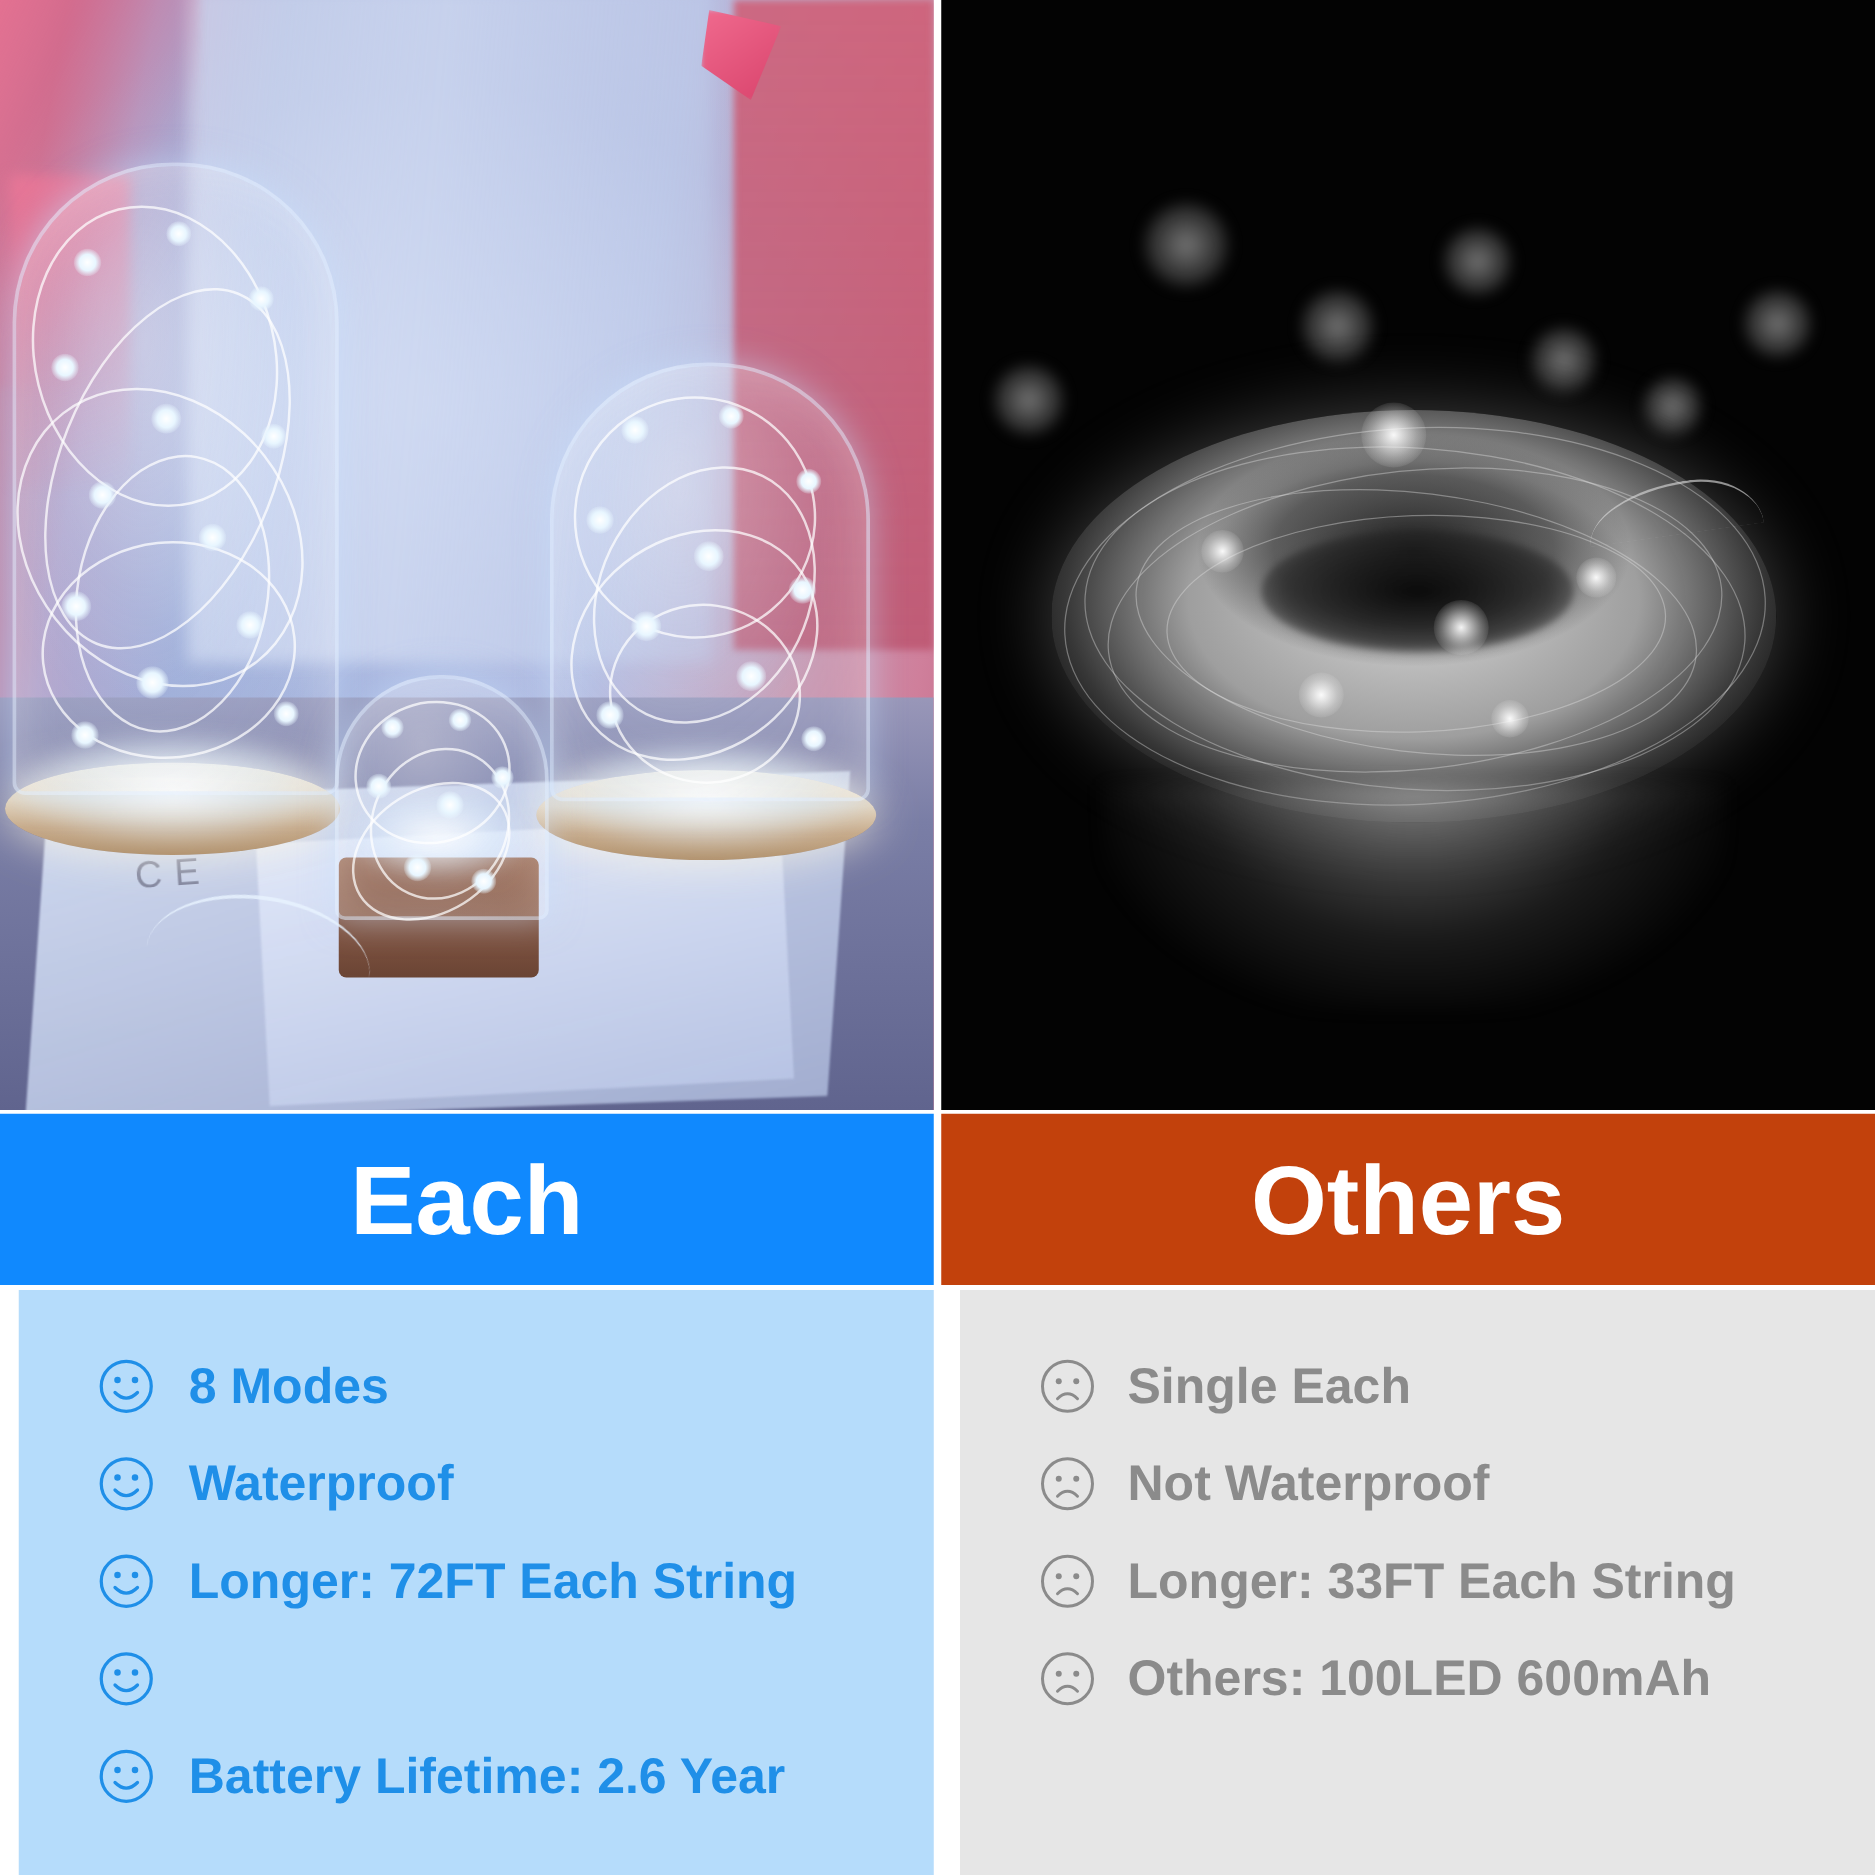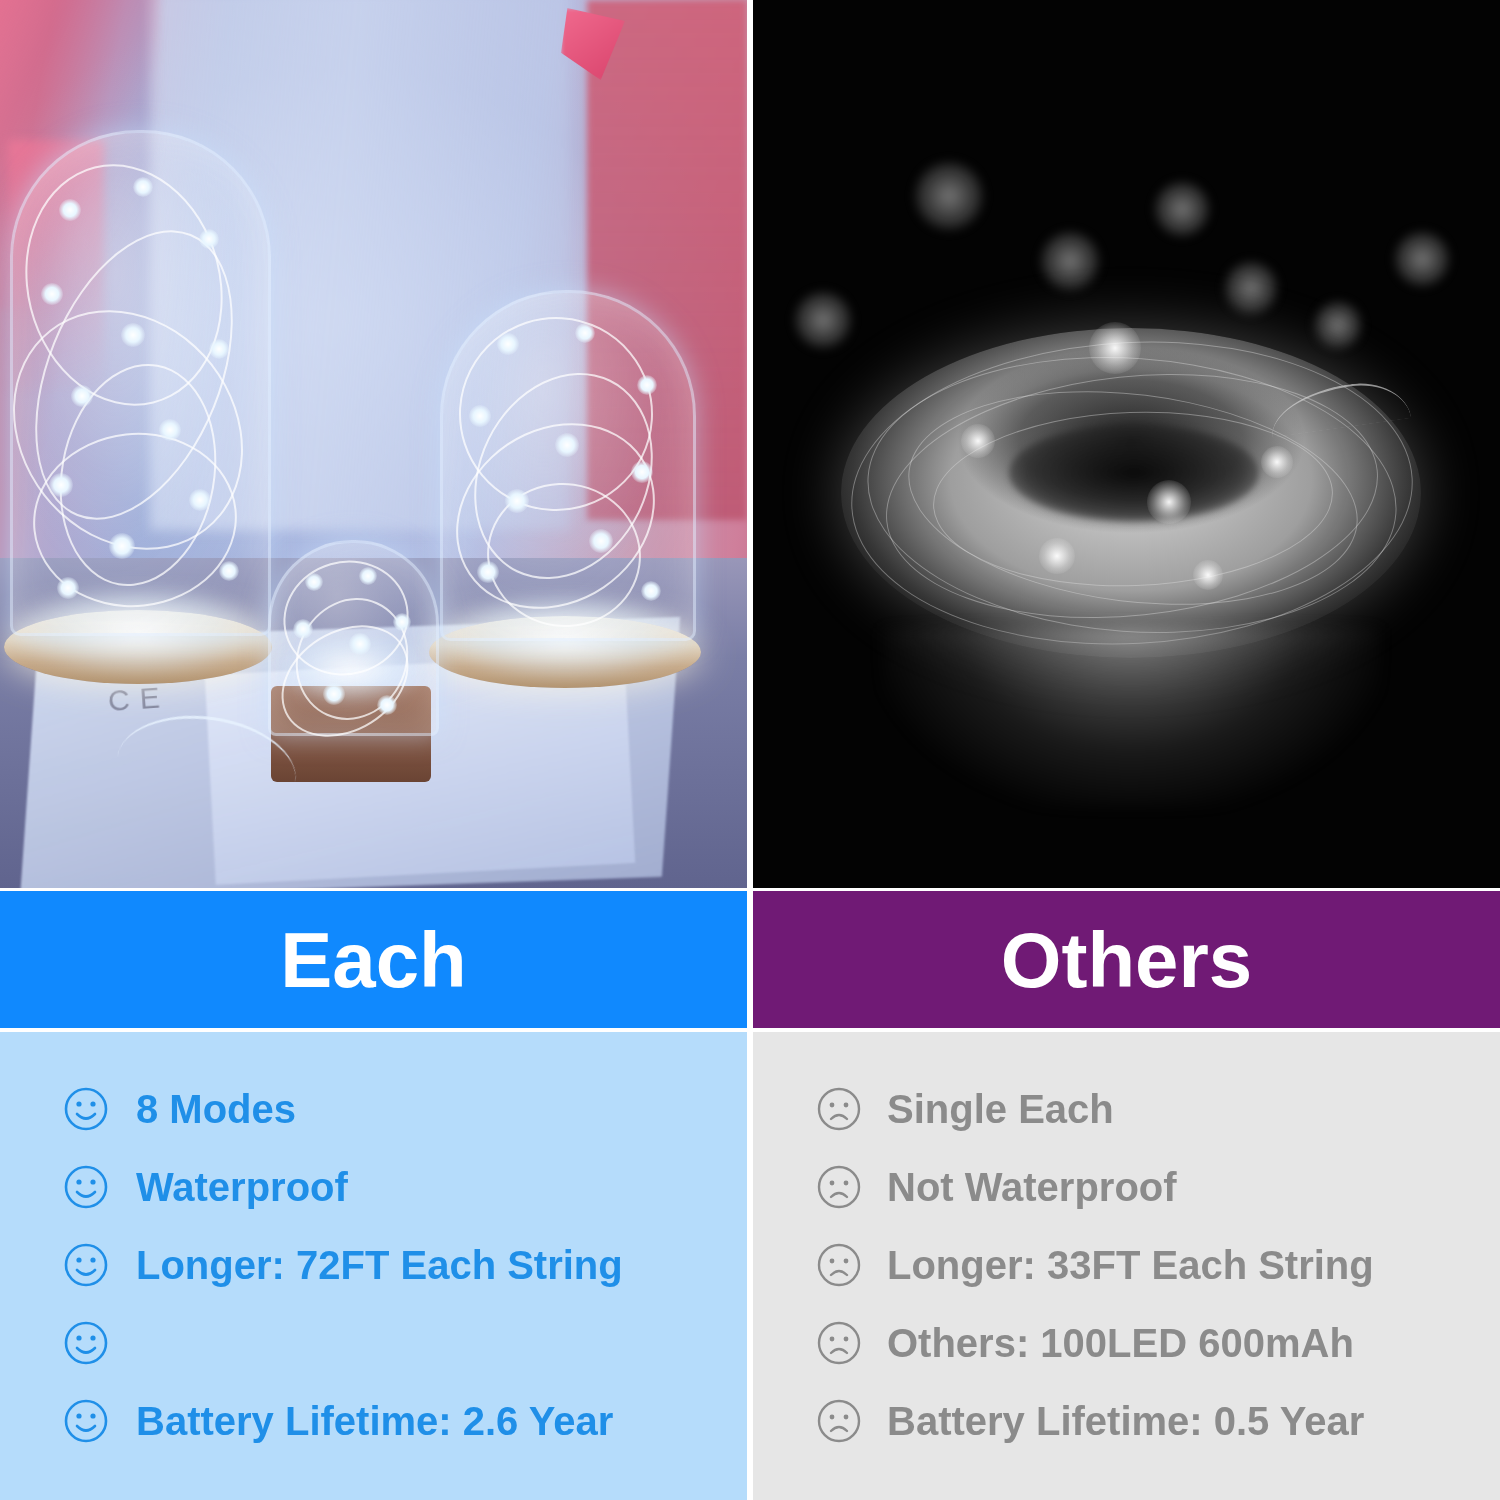--- a/index.html
+++ b/index.html
@@ -254,21 +254,21 @@
     gap: 6px;
   }
   .header-cell {
     width: 747px;
     height: 137px;
     display: flex;
     align-items: center;
     justify-content: center;
   }
   .header-ours { background: #1089fe; }
-  .header-others { background: #701a75; }
+  .header-others { background: #c2410c; }
   .header-title {
     font-size: 78px;
     font-weight: bold;
     color: #ffffff;
     letter-spacing: 0px;
     line-height: 1;
   }
 
   
   .features-row {
@@ -278,20 +278,21 @@
     width: 1500px;
     height: 468px;
     display: flex;
     gap: 6px;
   }
   .features-cell {
     width: 747px;
     height: 468px;
     box-sizing: border-box;
     padding: 38px 0 0 62px;
+    margin-left: 15px;
   }
   .features-ours  { background: #b5dcfb; }
   .features-others{ background: #e6e6e6; }
 
   .feature-item {
     display: flex;
     align-items: center;
     height: 78px;
   }
   .feature-icon {
@@ -545,28 +546,17 @@
           <svg viewBox="0 0 48 48">
             <circle cx="24" cy="24" r="20" fill="none" stroke="#8b8b8b" stroke-width="2.4"></circle>
             <circle cx="17" cy="20" r="2.4" fill="#8b8b8b"></circle>
             <circle cx="31" cy="20" r="2.4" fill="#8b8b8b"></circle>
             <path d="M16 34 Q24 26 32 34" fill="none" stroke="#8b8b8b" stroke-width="2.4" stroke-linecap="round"></path>
           </svg>
         </span>
         <span class="feature-label">Others: 100LED 600mAh</span>
       </div>
 
-      <div class="feature-item">
-        <span class="feature-icon">
-          <svg viewBox="0 0 48 48">
-            <circle cx="24" cy="24" r="20" fill="none" stroke="#8b8b8b" stroke-width="2.4"></circle>
-            <circle cx="17" cy="20" r="2.4" fill="#8b8b8b"></circle>
-            <circle cx="31" cy="20" r="2.4" fill="#8b8b8b"></circle>
-            <path d="M16 34 Q24 26 32 34" fill="none" stroke="#8b8b8b" stroke-width="2.4" stroke-linecap="round"></path>
-          </svg>
-        </span>
-        <span class="feature-label">Battery Lifetime: 0.5 Year</span>
-      </div>
 
     </div>
   </div>
 
 </div>
 
 </body></html>

